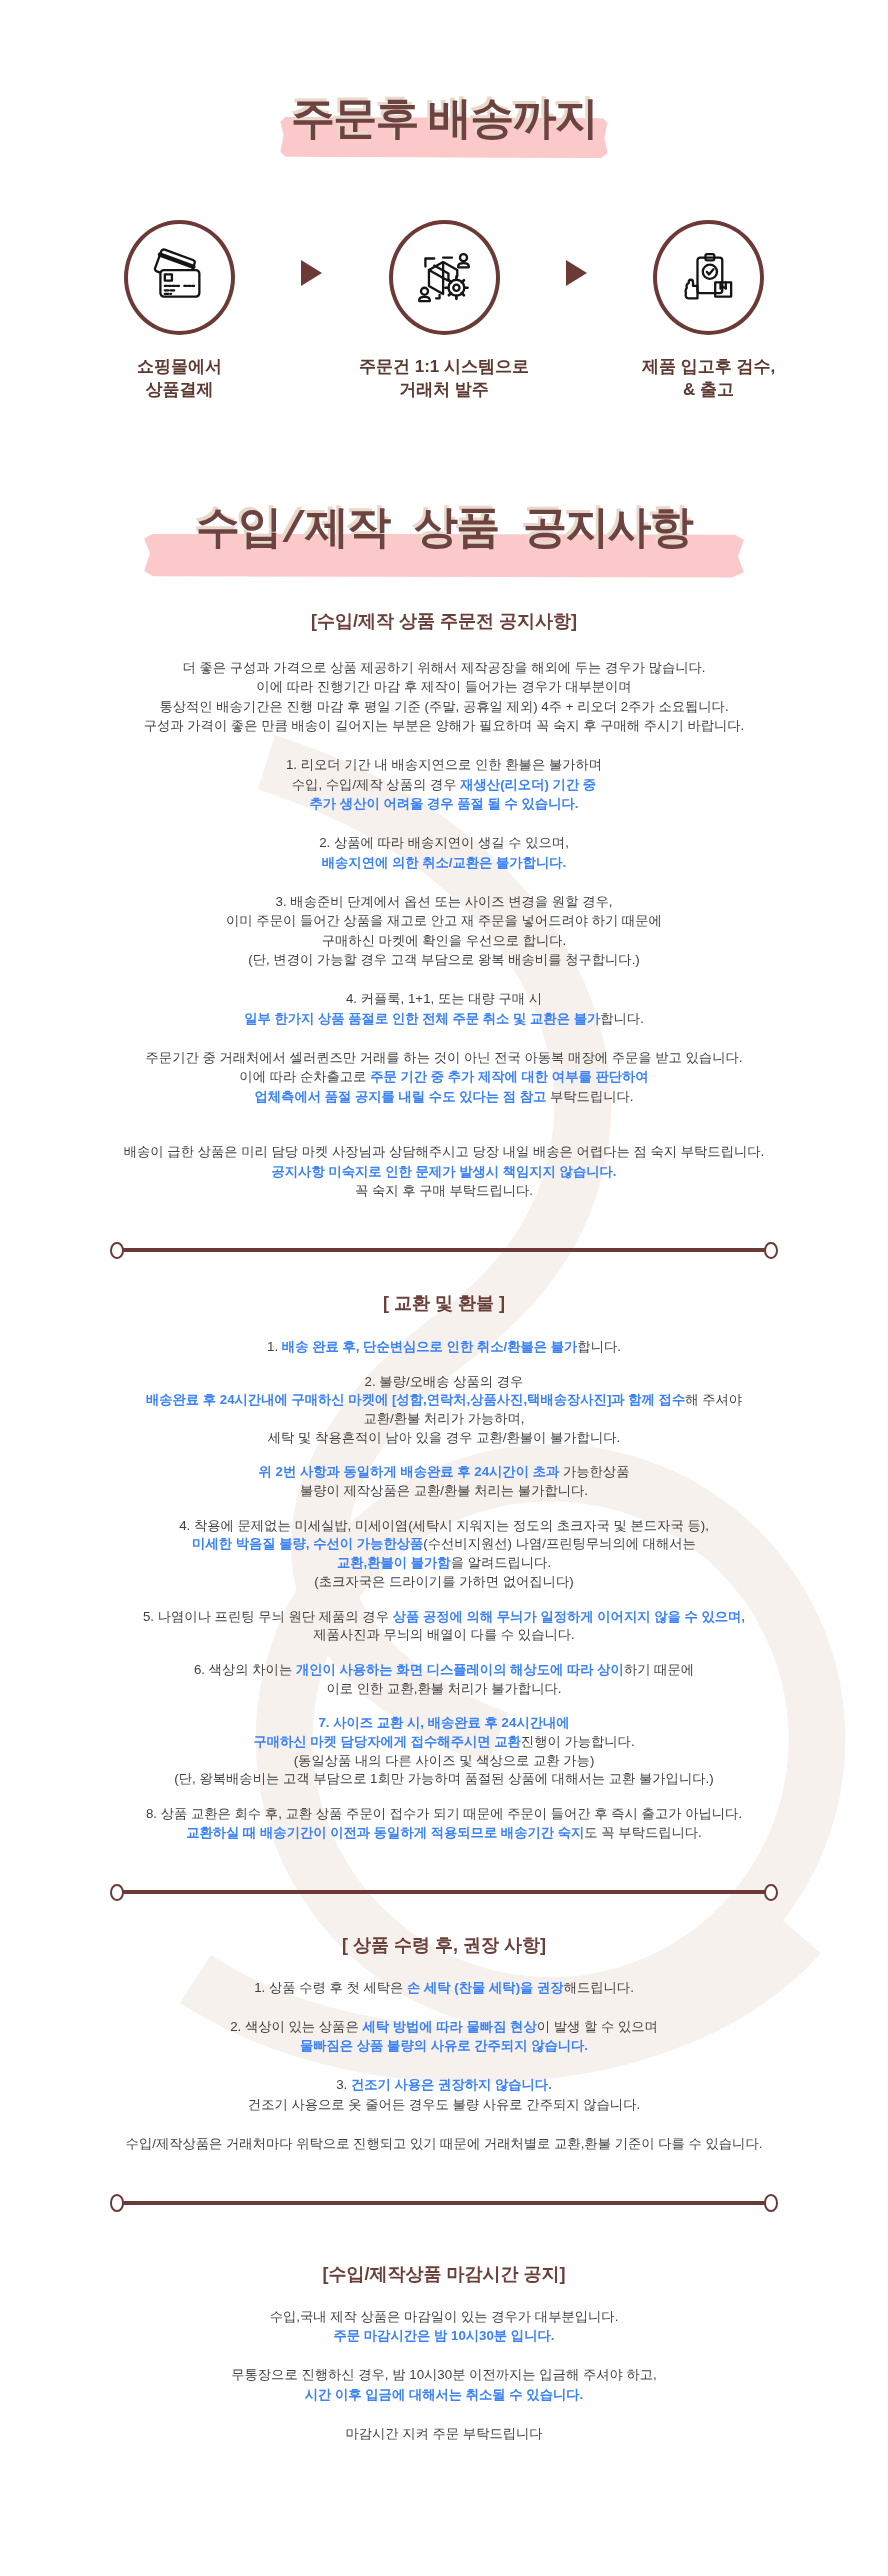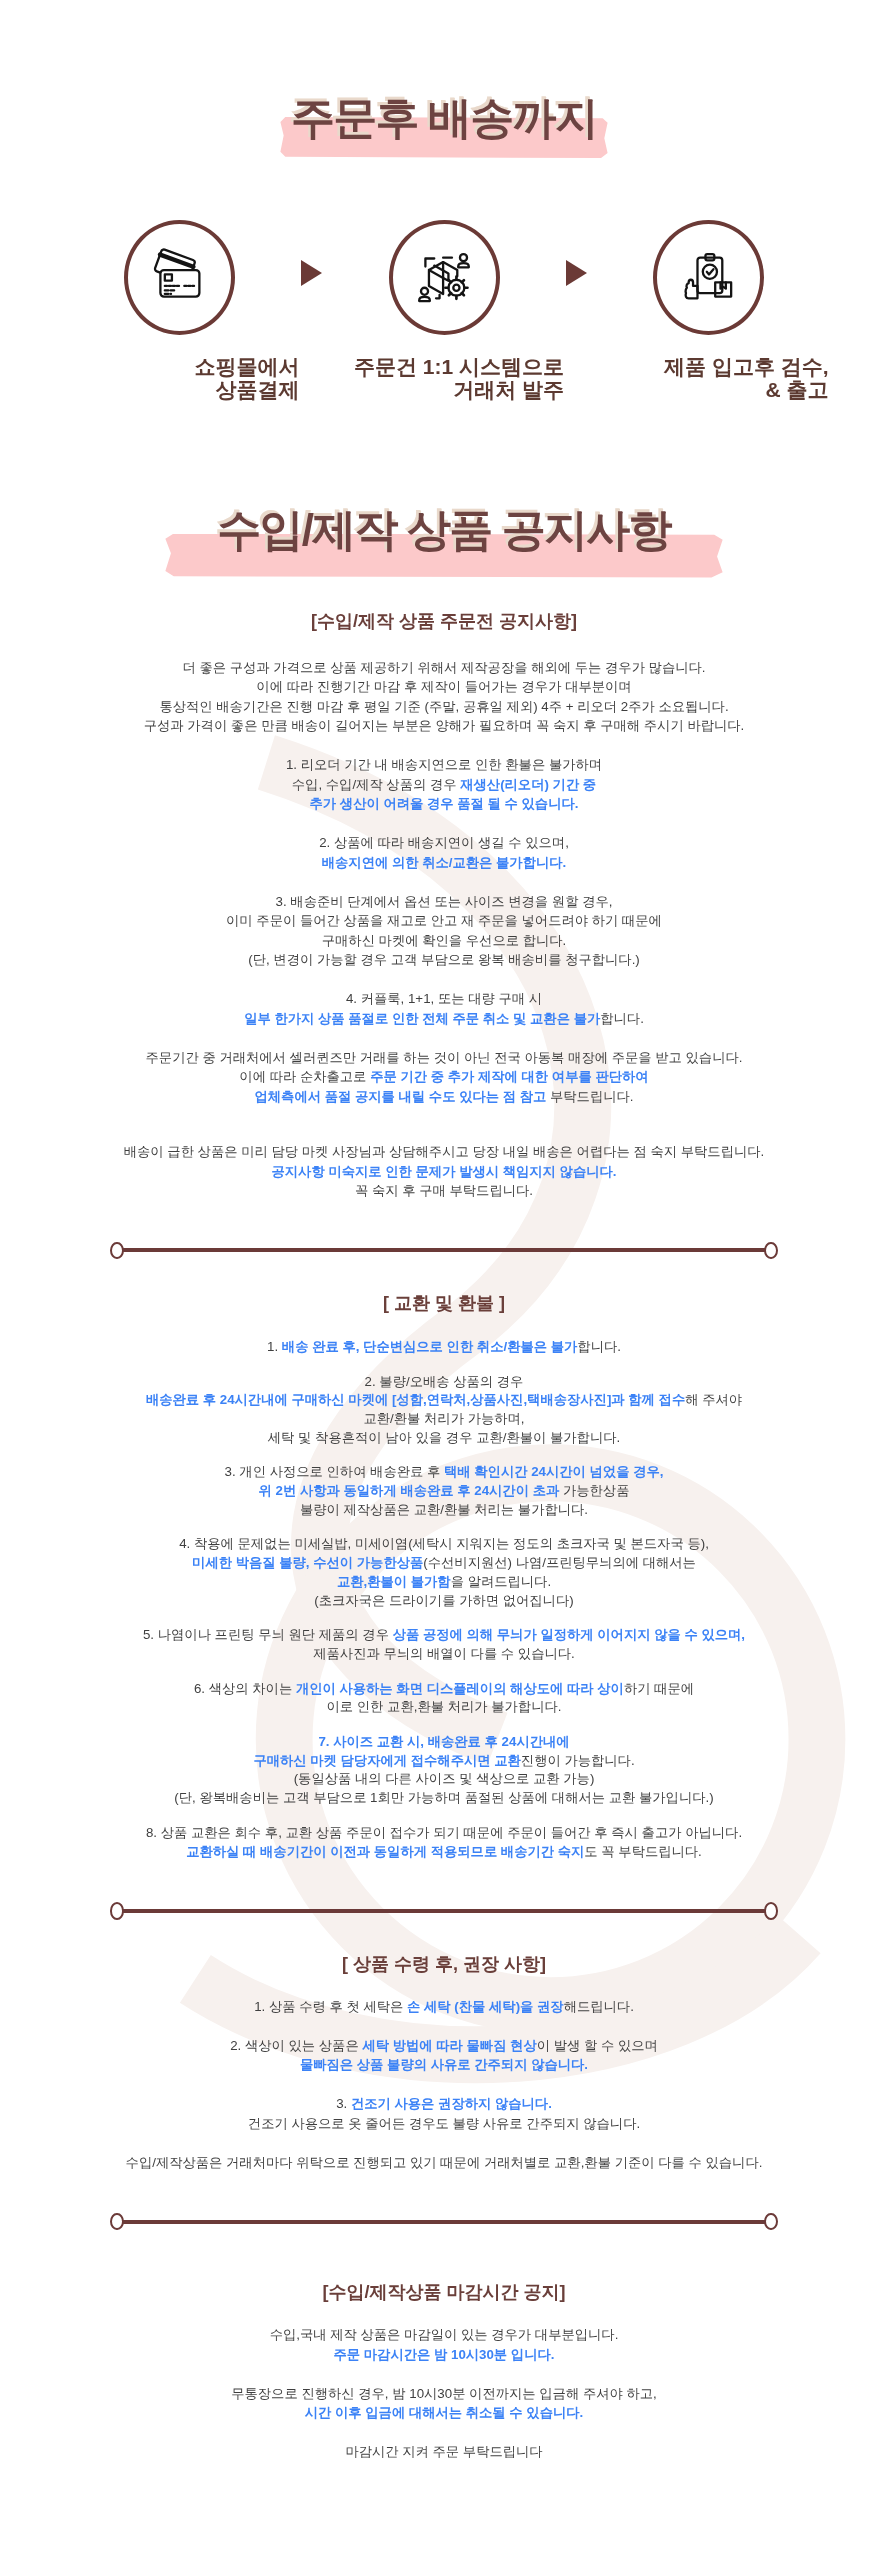--- a/index.html
+++ b/index.html
@@ -7,29 +7,29 @@
   .page{position:relative;width:888px;height:2576px;margin:16px auto;background:#fff;overflow:hidden;}
   .watermark{position:absolute;left:0;top:693px;z-index:0;pointer-events:none;}
   .content{position:relative;z-index:1;text-align:center;color:#3f3f3f;}
 
   
   .title-wrap{display:inline-block;position:relative;margin-top:78px;}
   .title-band{position:absolute;left:-10.7px;right:-10.7px;top:23px;height:41px;background:#fcc9ca;
     clip-path:polygon(0 12%,1.5% 0,98.5% 3%,100% 14%,99% 52%,100% 88%,98% 100%,1.5% 97%,0 85%,1% 45%);}
   .title-text{position:relative;font-size:44px;font-weight:800;letter-spacing:-1.8px;color:#6d4341;
     text-shadow:-2.7px -2.7px 0 #e9d9cb;line-height:48px;white-space:nowrap;}
-  .title2-wrap{display:inline-block;position:relative;margin-top:105px;}
+  .title2-wrap{display:inline-block;position:relative;margin-top:105px;font-family:Liberation Mono, monospace;}
   .title2-wrap .title-band{left:-52px;right:-52px;top:28px;height:44px;}
 
   
   .steps-row{display:flex;justify-content:center;align-items:flex-start;margin-top:78px;}
   .step{width:240px;}
   .step-circle{width:103px;height:107px;border:4.4px solid #6b3a36;border-radius:50%;
     margin:0 auto;display:flex;align-items:center;justify-content:center;background:#fff;}
-  .step-caption{margin-top:19.5px;font-size:21px;font-weight:700;color:#5c3a31;line-height:23px;text-align:right;}
+  .step-caption{margin-top:19.5px;font-size:17px;font-weight:700;color:#5c3a31;line-height:23px;}
   .step-arrow{width:0;height:0;border-left:21px solid #6b3a36;border-top:13.3px solid transparent;
     border-bottom:13.3px solid transparent;margin:40px 1.8px 0;}
   .icon-svg{stroke:#141414;fill:none;stroke-width:2.6;stroke-linecap:round;stroke-linejoin:round;}
 
   
   .section{margin:0 auto;width:835px;}
   .sec-heading{font-size:18px;font-weight:700;color:#6a3f3a;margin:0 0 25px;}
   .sec-heading.h-exchange{margin-top:32px;margin-bottom:23px;}
   .sec-heading.h-recommend{margin-top:32px;margin-bottom:21px;}
   .sec-heading.h-deadline{margin-top:50px;margin-bottom:21px;}
@@ -213,21 +213,20 @@
           <p class="block">
             <span class="line"><span>1. </span><span class="red">배송 완료 후, 단순변심으로 인한 취소/환불은 불가</span><span>합니다.</span></span>
           </p>
           <p class="block">
             <span class="line"><span>2. 불량/오배송 상품의 경우</span></span>
             <span class="line"><span class="red">배송완료 후 24시간내에 구매하신 마켓에 [성함,연락처,상품사진,택배송장사진]과 함께 접수</span><span>해 주셔야</span></span>
             <span class="line"><span>교환/환불 처리가 가능하며,</span></span>
             <span class="line"><span>세탁 및 착용흔적이 남아 있을 경우 교환/환불이 불가합니다.</span></span>
           </p>
           <p class="block gap-md">
-            <span class="line"><span>3. 개인 사정으로 인하여 배송완료 후 </span><span class="red">택배 확인시간 24시간이 넘었을 경우,</span></span>
             <span class="line"><span class="red">위 2번 사항과 동일하게 배송완료 후 24시간이 초과</span><span> 가능한상품</span></span>
             <span class="line"><span>불량이 제작상품은 교환/환불 처리는 불가합니다.</span></span>
           </p>
           <p class="block">
             <span class="line"><span>4. 착용에 문제없는 미세실밥, 미세이염(세탁시 지워지는 정도의 초크자국 및 본드자국 등),</span></span>
             <span class="line"><span class="red">미세한 박음질 불량, 수선이 가능한상품</span><span>(수선비지원선) 나염/프린팅무늬의에 대해서는</span></span>
             <span class="line"><span class="red">교환,환불이 불가함</span><span>을 알려드립니다.</span></span>
             <span class="line"><span>(초크자국은 드라이기를 가하면 없어집니다)</span></span>
           </p>
           <p class="block">

